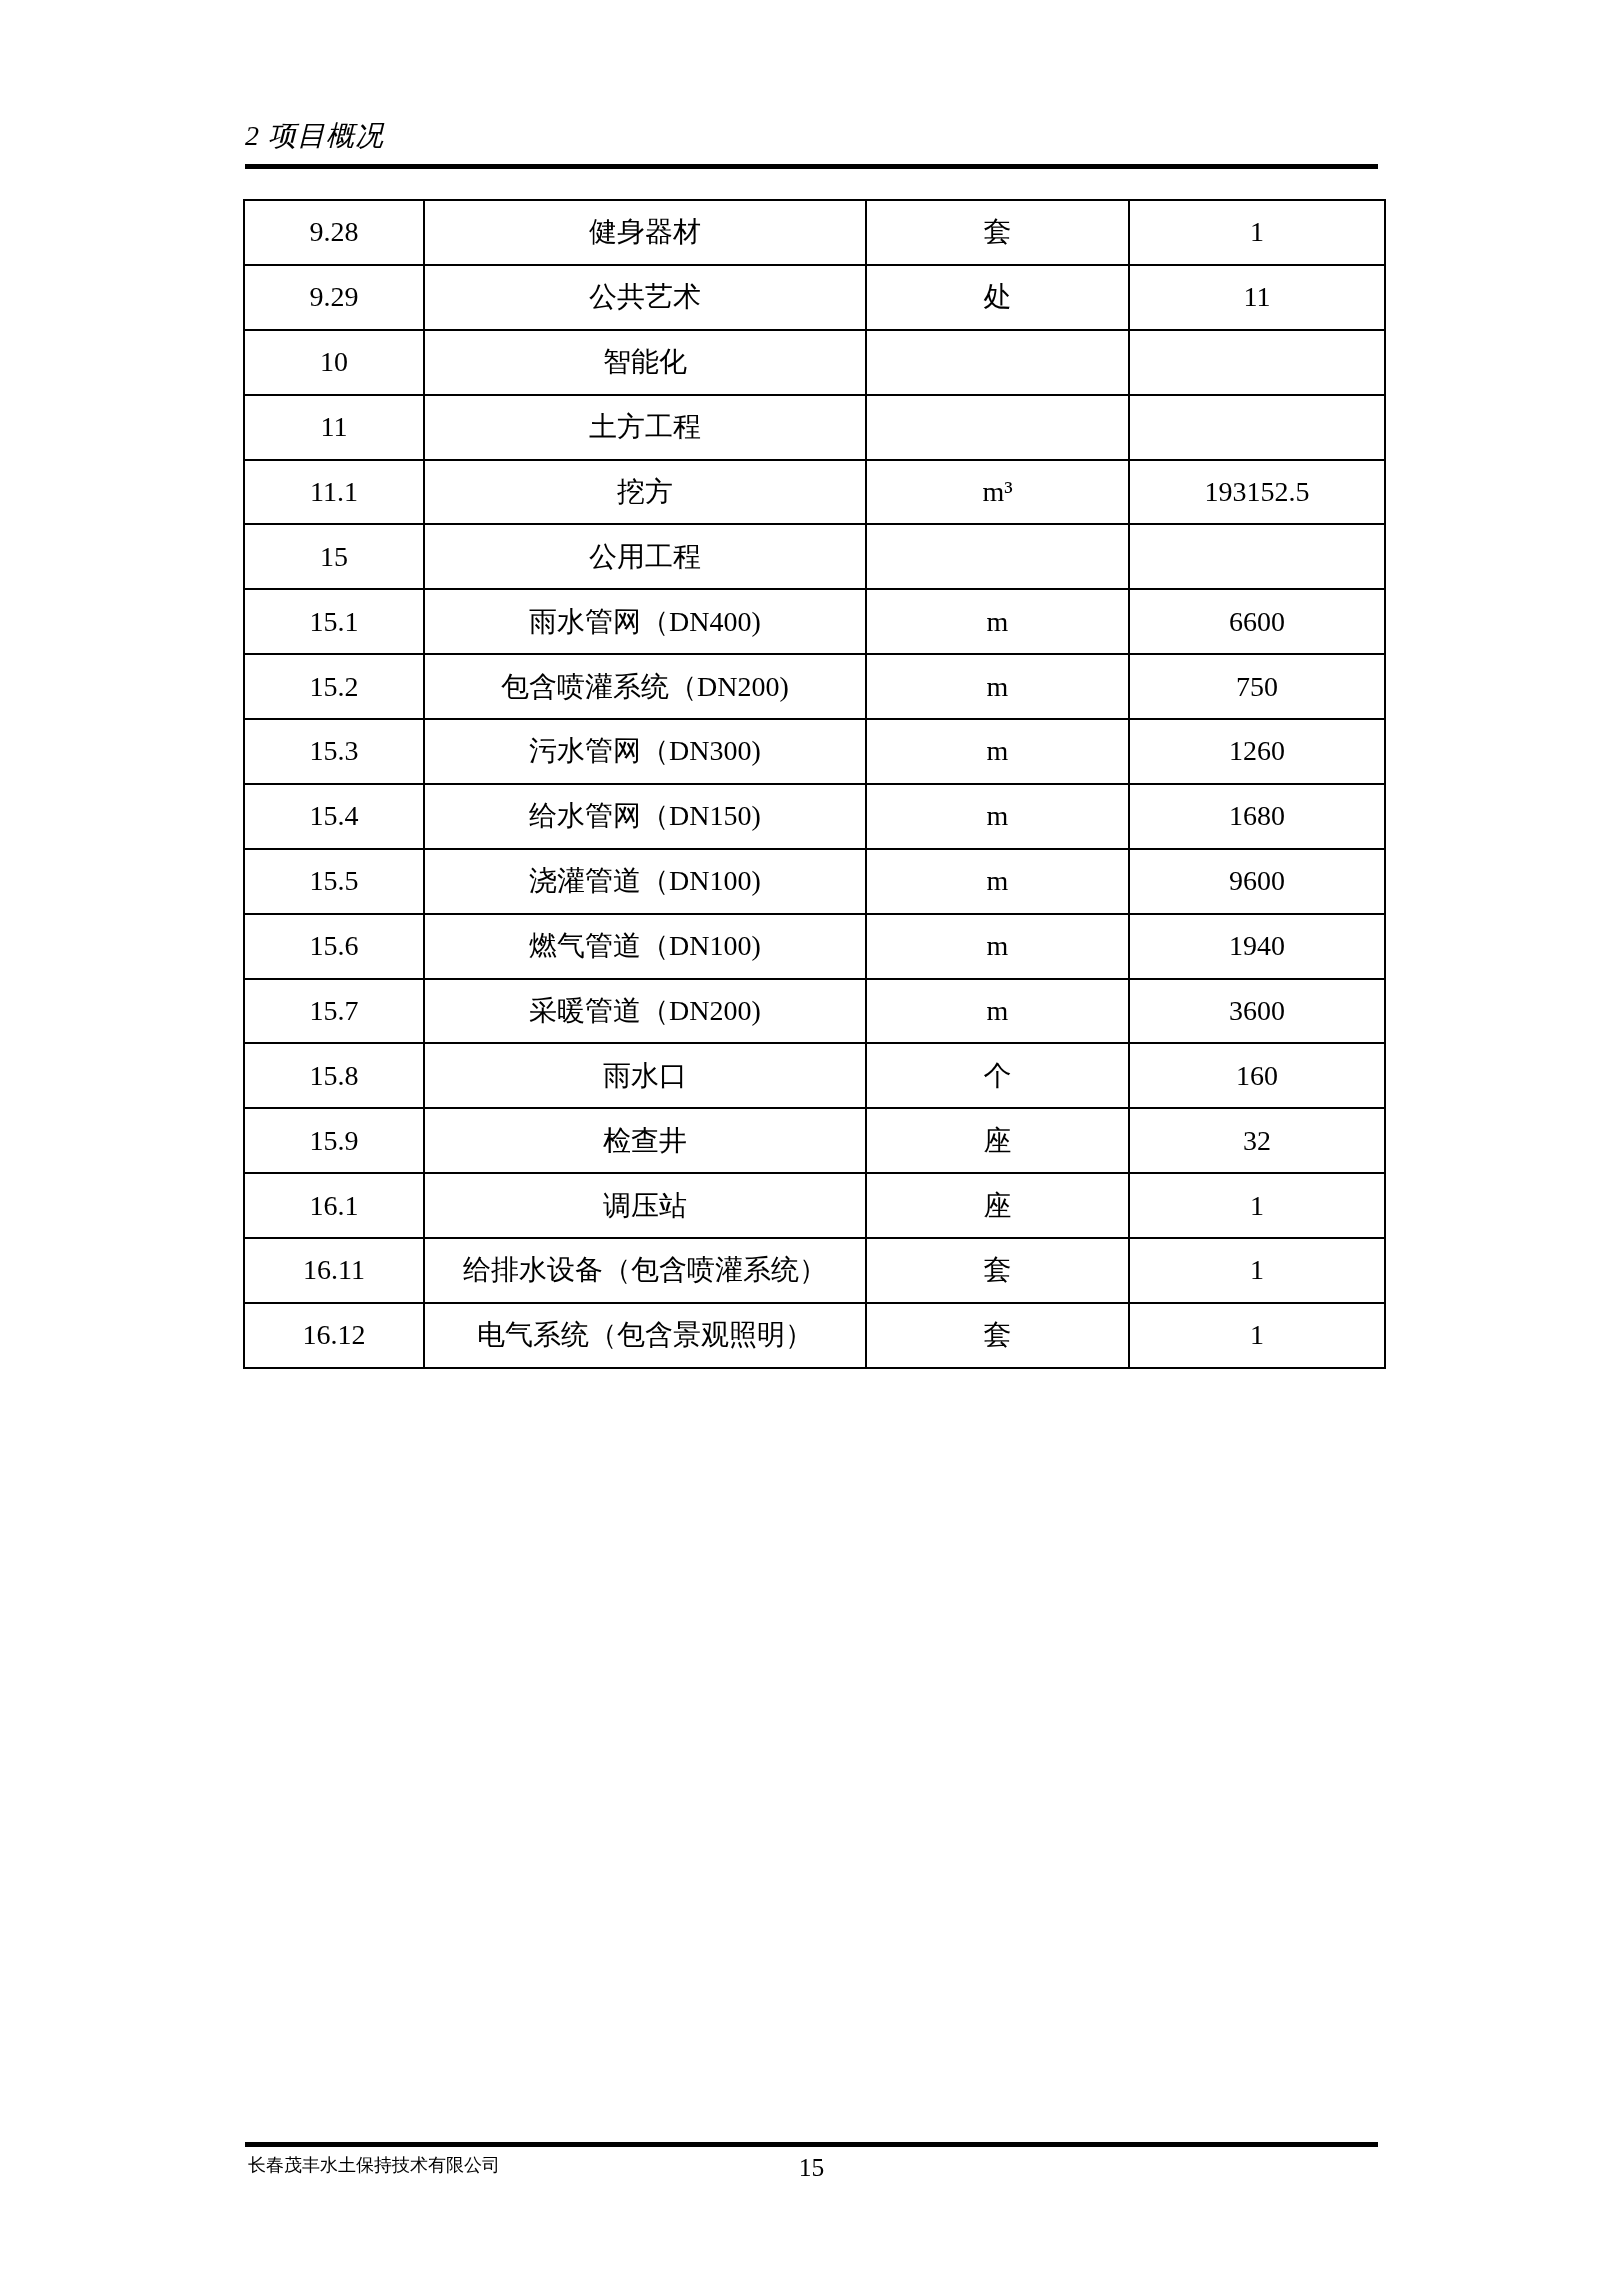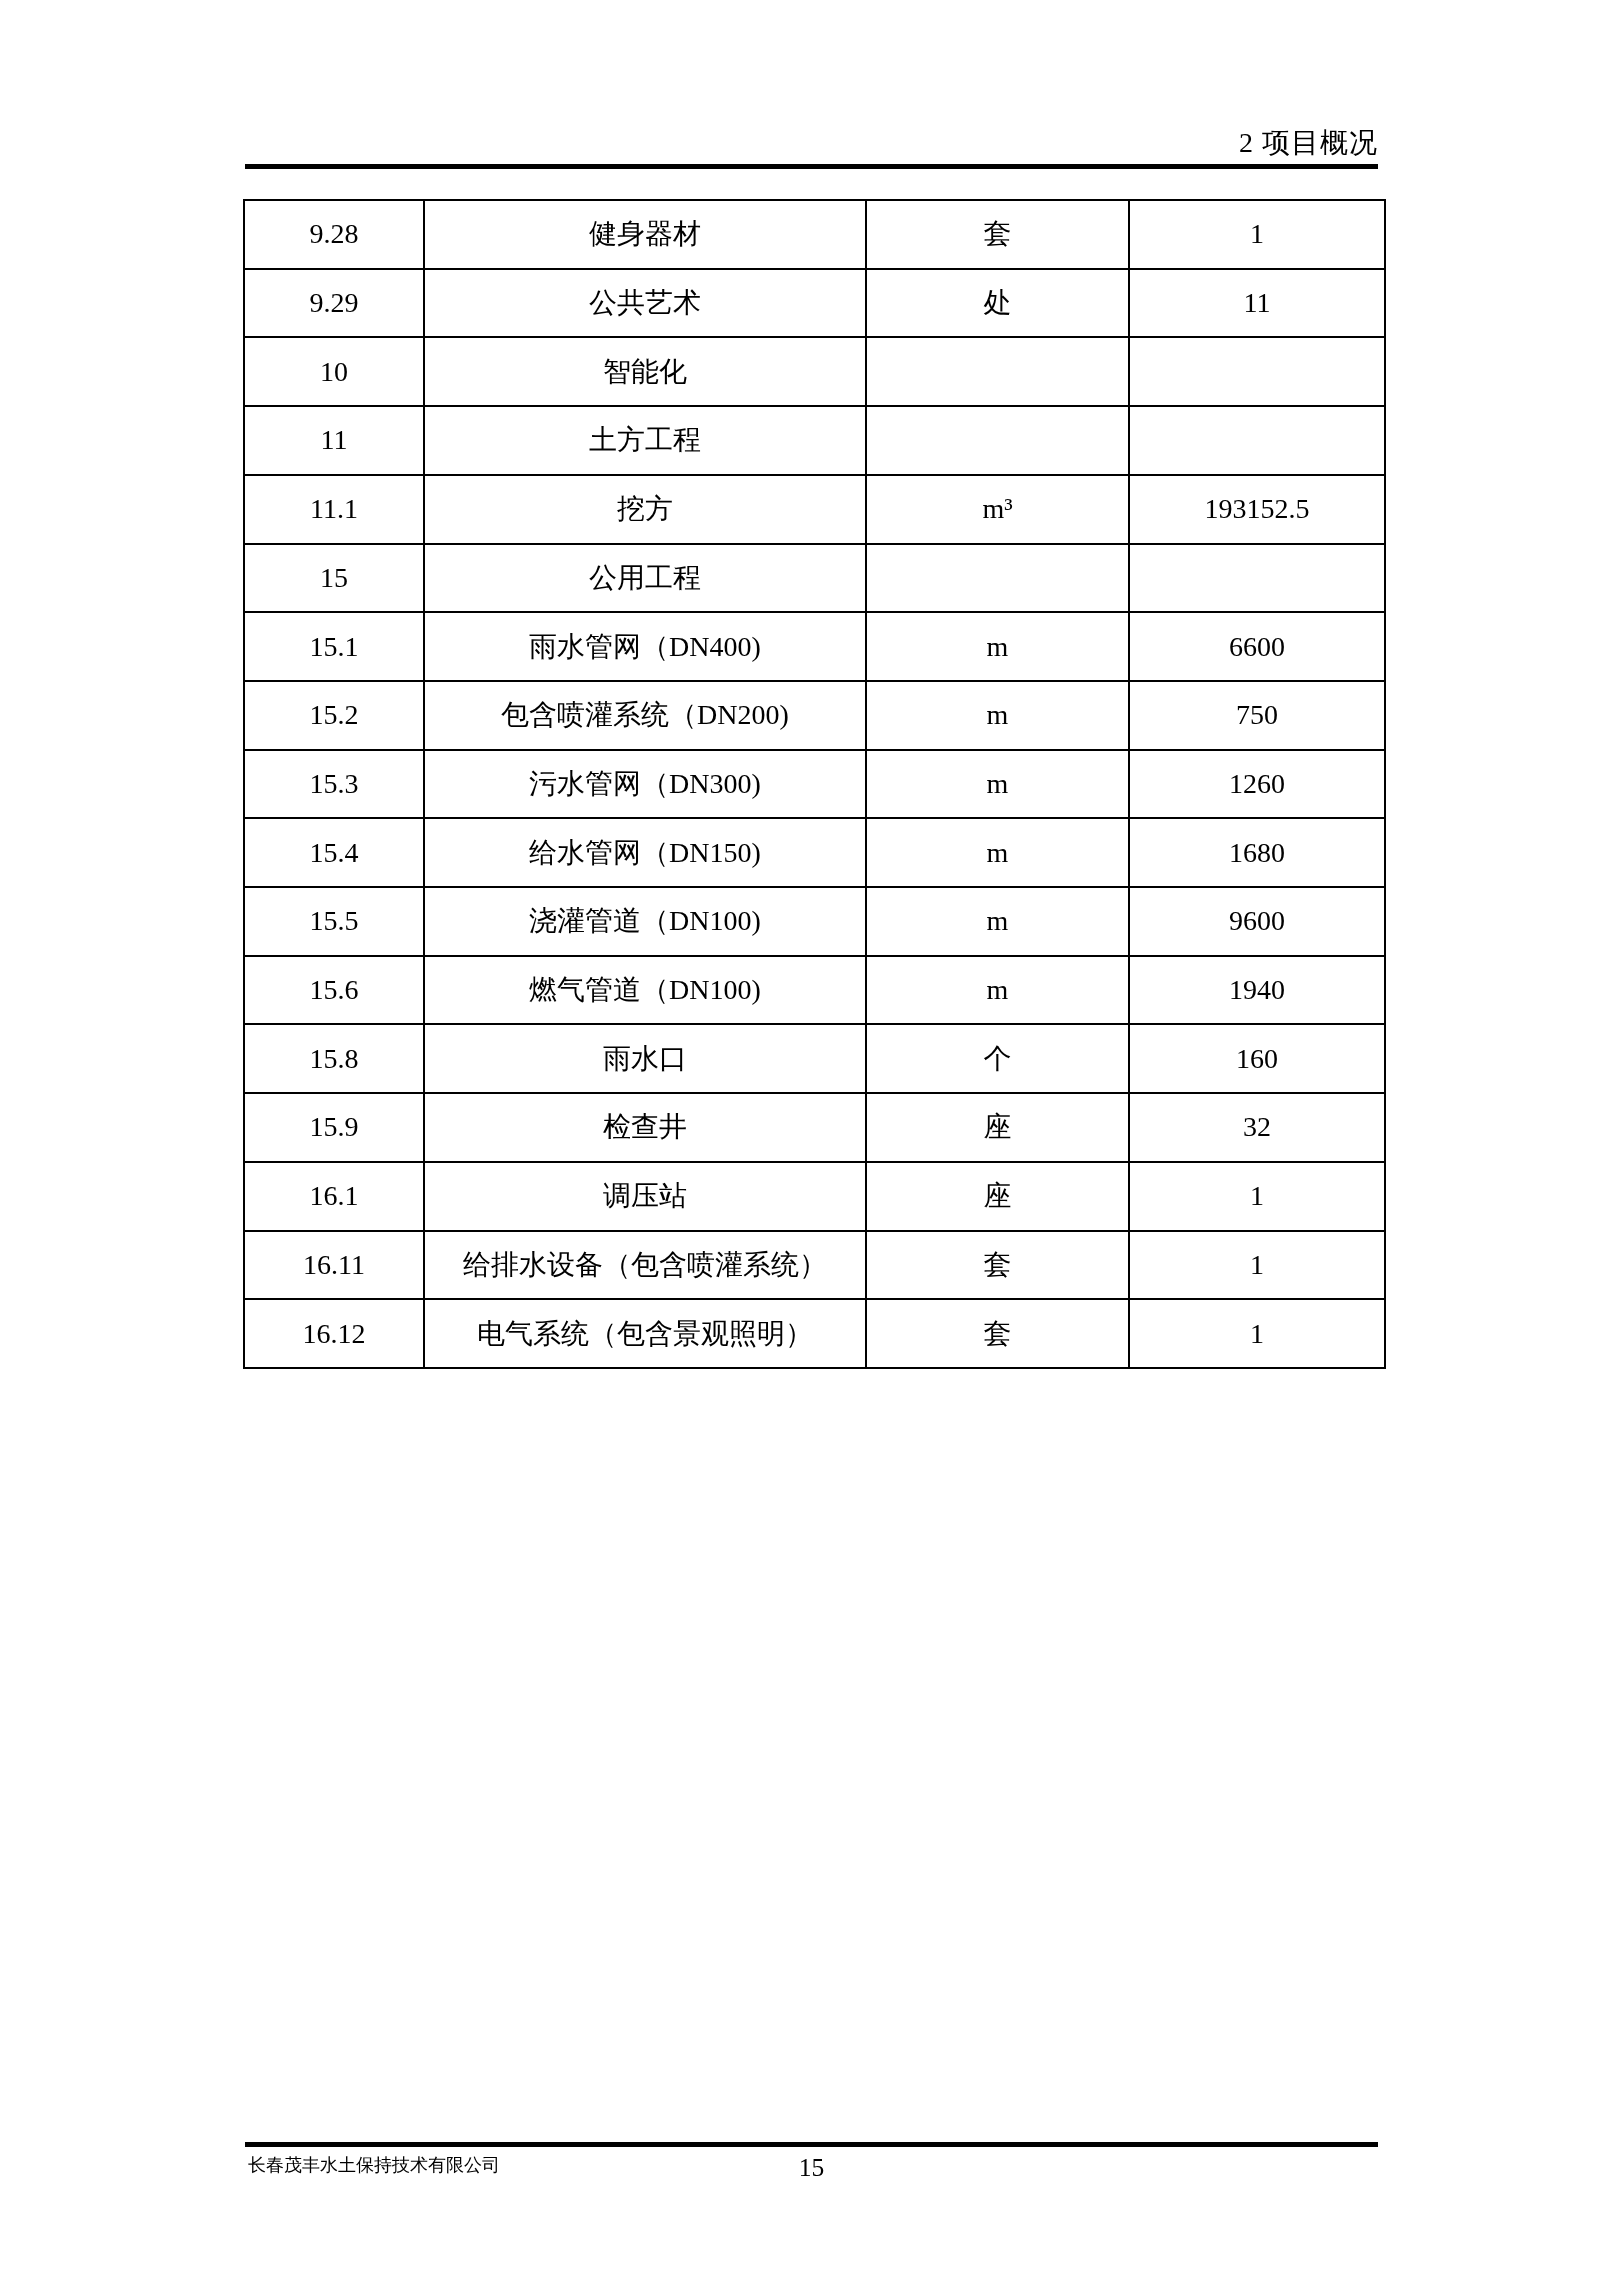--- a/index.html
+++ b/index.html
@@ -14,27 +14,28 @@
     font-family: "Liberation Serif", "DejaVu Serif", serif;
     color: #000000;
   }
   .page {
     position: absolute;
     inset: 0;
     background: #ffffff;
   }
   .doc-header-title {
     position: absolute;
-    top: 124px;
-    left: 245px;
-    width: 1133px;
-    text-align: right;
+    top: 117px;
+    left: 245px;
+    width: 1133px;
+    text-align: left;
     font-size: 28px;
     letter-spacing: 1px;
     white-space: pre;
+    font-style: italic;
   }
   .header-rule {
     position: absolute;
     top: 164px;
     left: 245px;
     width: 1133px;
     height: 4.9px;
     background: #000000;
   }
   table.qty-table {
@@ -162,20 +163,26 @@
       <td>m</td>
       <td>9600</td>
     </tr>
         <tr>
       <td>15.6</td>
       <td>燃气管道（DN100)</td>
       <td>m</td>
       <td>1940</td>
     </tr>
         <tr>
+      <td>15.7</td>
+      <td>采暖管道（DN200)</td>
+      <td>m</td>
+      <td>3600</td>
+    </tr>
+        <tr>
       <td>15.8</td>
       <td>雨水口</td>
       <td>个</td>
       <td>160</td>
     </tr>
         <tr>
       <td>15.9</td>
       <td>检查井</td>
       <td>座</td>
       <td>32</td>

